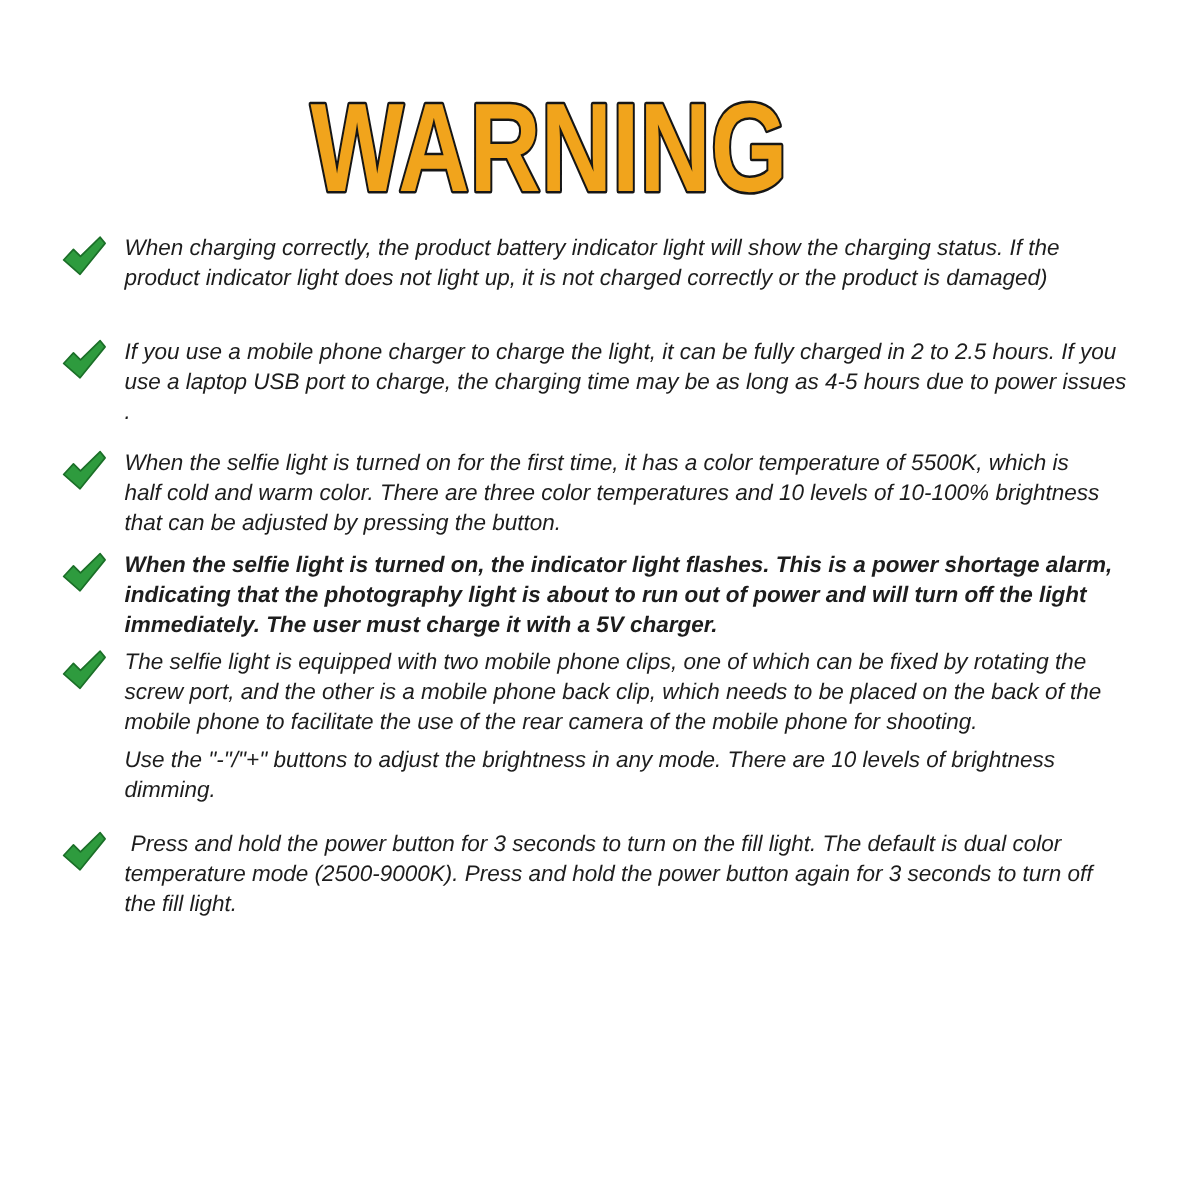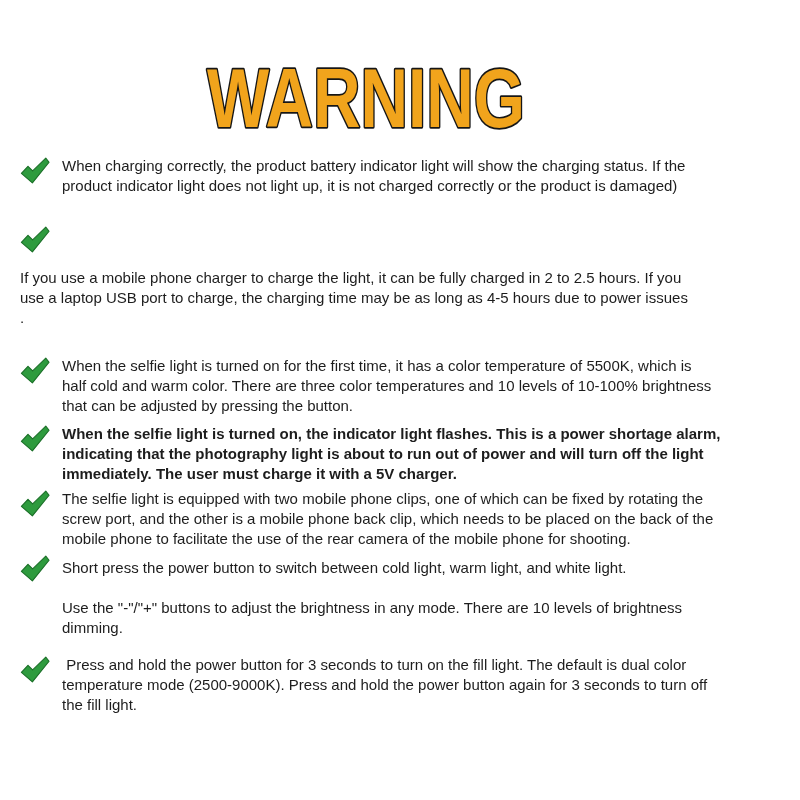--- a/index.html
+++ b/index.html
@@ -16,30 +16,31 @@
     width: 800px; height: 150px;
   }
   .title-wrap svg { display: block; }
   .title-text {
     font-family: "Liberation Sans", "DejaVu Sans", sans-serif;
     font-weight: bold;
     paint-order: stroke fill;
   }
   .warning-list {
     position: absolute;
-    top: 156px; left: 20px;
+    top: 156px; left: 41px;
     width: 755px;
+    font-style: italic;
   }
   .item {
     display: flex;
     align-items: flex-start;
   }
   
   .item:nth-child(1) { margin-bottom: 29px; }
-  .item:nth-child(2) { margin-bottom: 28px; flex-direction: column; }
+  .item:nth-child(2) { margin-bottom: 14px; }
   .item:nth-child(3) { margin-bottom: 8px; }
   .item:nth-child(4) { margin-bottom: 5px;  }
   .item:nth-child(5) { margin-bottom: 5px; }
   .item:nth-child(6) { margin-bottom: 16px; align-items: center; }
   .item:nth-child(7) { margin-bottom: 17px; }
   .item:nth-child(8) { margin-bottom: 17px; }
   .icon-col {
     flex: 0 0 42px;
     width: 42px;
     padding-top: 1px;
@@ -114,28 +115,20 @@
     <div class="icon-col">
       <svg width="30" height="27" viewBox="0 0 32 28">
         <path d="M1.5 17 L8.5 9.5 L13.5 14.5 L27.5 0.8 L31 5.2 L13.2 27.2 Z" stroke-width="1.2" stroke-linejoin="round" fill="#2E9B3E" stroke="#1B6F28"></path>
       </svg>
     </div>
     <div class="item-text">The selfie light is equipped with two mobile phone clips, one of which can be fixed by rotating the
 screw port, and the other is a mobile phone back clip, which needs to be placed on the back of the
 mobile phone to facilitate the use of the rear camera of the mobile phone for shooting.</div>
   </div>
 
-  <div class="item">
-    <div class="icon-col">
-      <svg width="30" height="27" viewBox="0 0 32 28">
-        <path d="M1.5 17 L8.5 9.5 L13.5 14.5 L27.5 0.8 L31 5.2 L13.2 27.2 Z" stroke-width="1.2" stroke-linejoin="round" fill="#2E9B3E" stroke="#1B6F28"></path>
-      </svg>
-    </div>
-    <div class="item-text">Short press the power button to switch between cold light, warm light, and white light.</div>
-  </div>
 
   <div class="item">
     <div class="icon-col check-hidden">
       <svg width="30" height="27" viewBox="0 0 32 28">
         <path d="M1.5 17 L8.5 9.5 L13.5 14.5 L27.5 0.8 L31 5.2 L13.2 27.2 Z" stroke-width="1.2" stroke-linejoin="round" fill="#2E9B3E" stroke="#1B6F28"></path>
       </svg>
     </div>
     <div class="item-text">Use the "-"/"+" buttons to adjust the brightness in any mode. There are 10 levels of brightness
 dimming.</div>
   </div>

